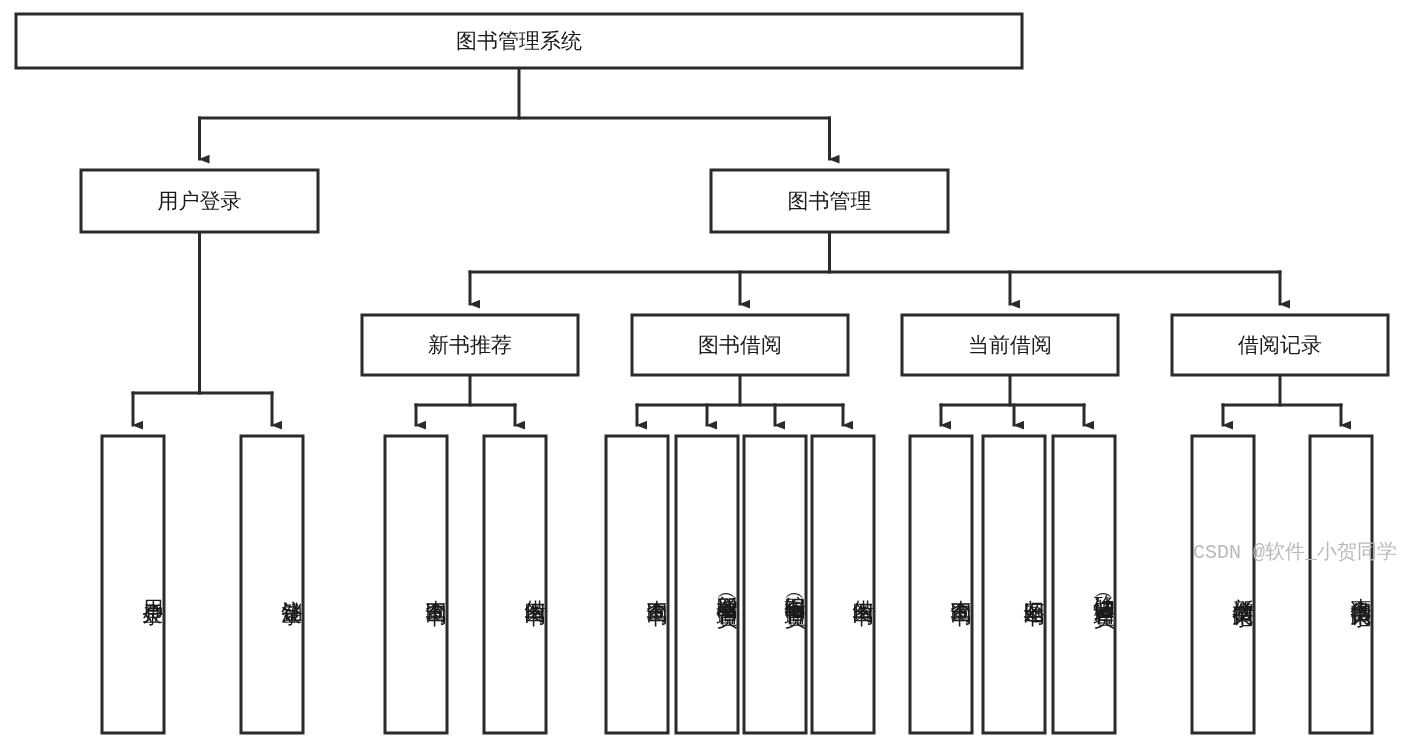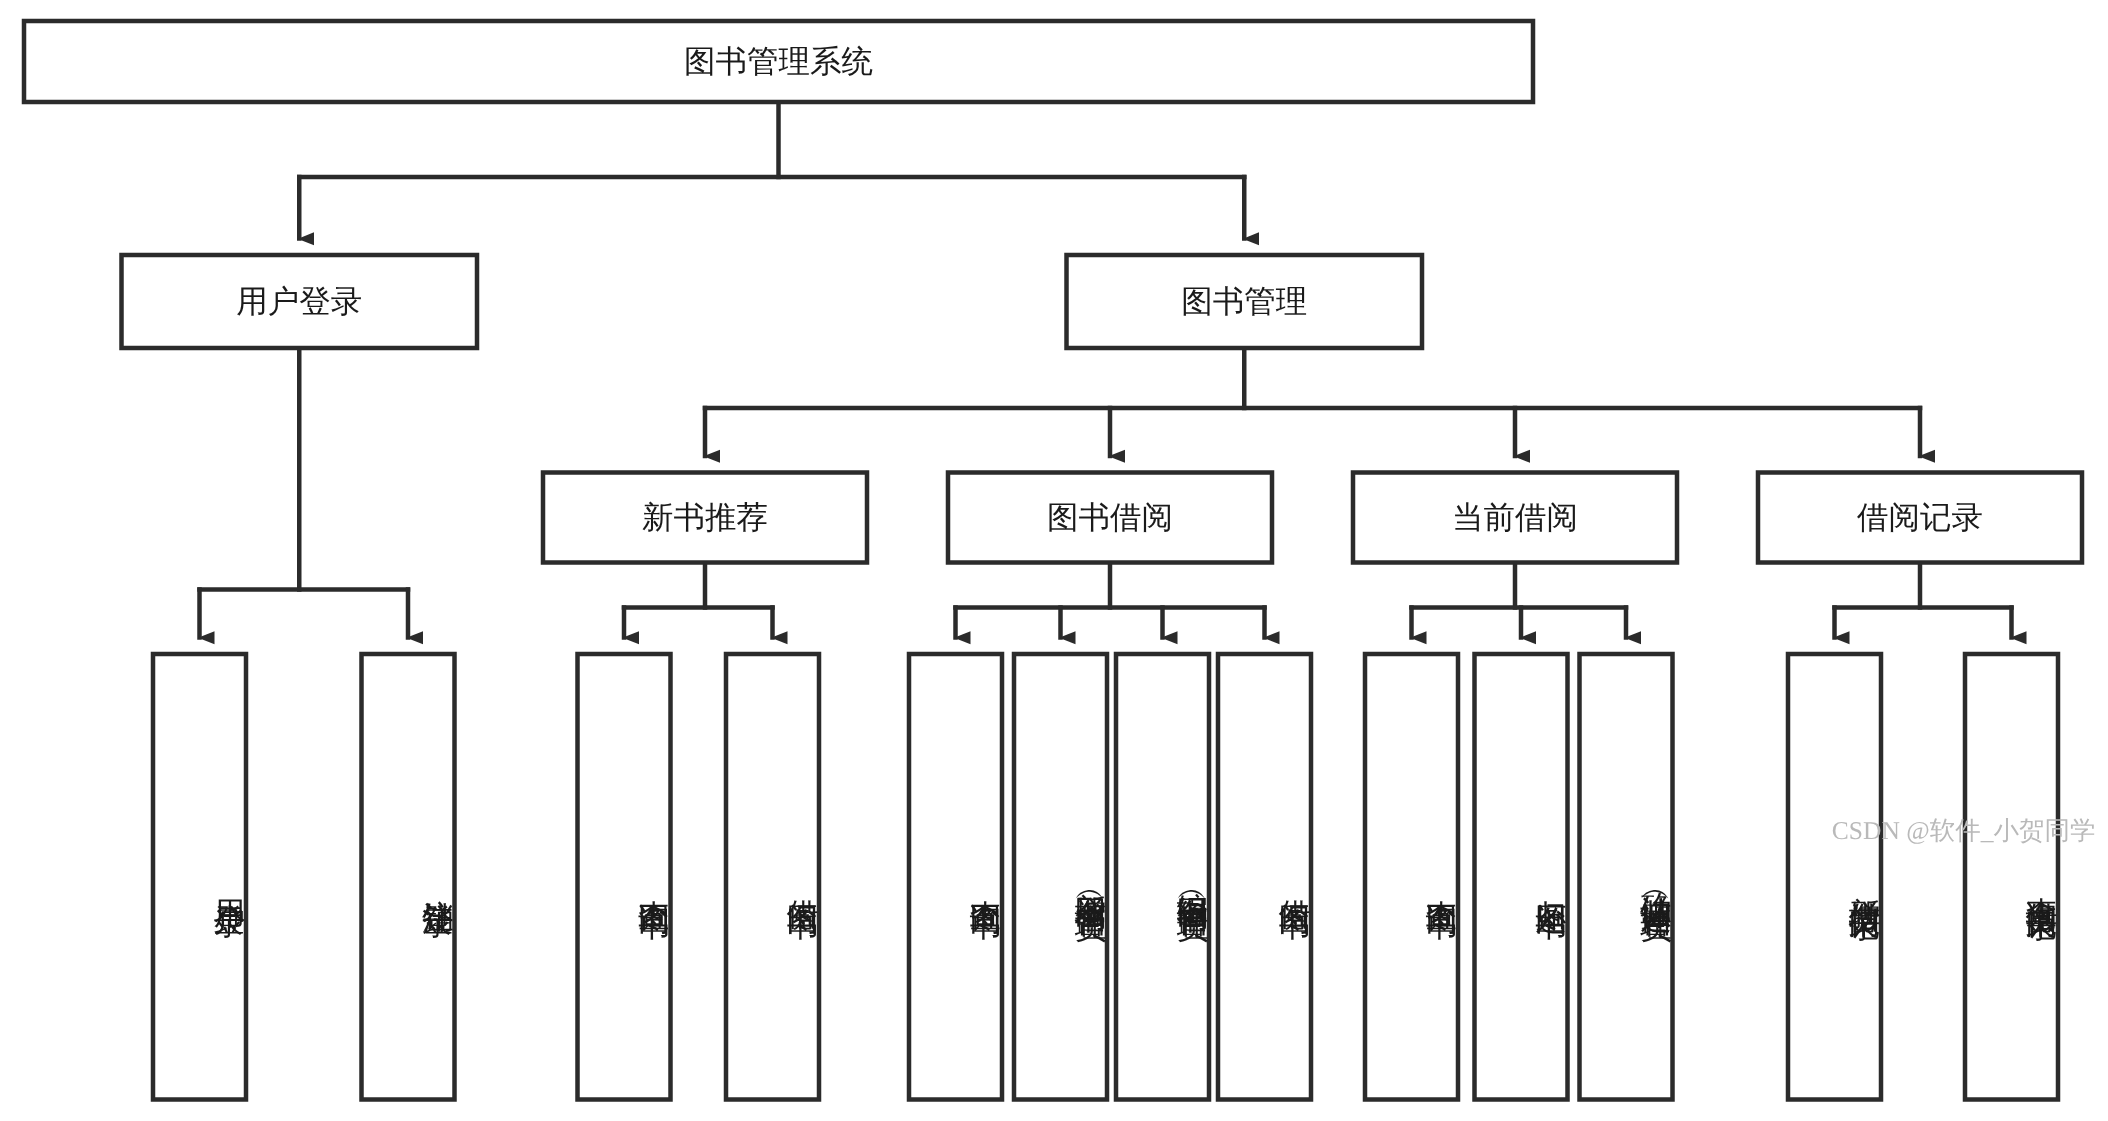--- a/index.html
+++ b/index.html
@@ -57,22 +57,22 @@
     display: flex;
     align-items: flex-start;
     justify-content: center;
     white-space: nowrap;
     pointer-events: none;
   }
   .watermark {
     position: absolute;
     right: 8px;
     bottom: 5px;
-    font-family: Liberation Serif, serif;
-    font-size: 17px;
+    font-family: Liberation Mono, monospace;
+    font-size: 20px;
     color: #b9b9b9;
     white-space: nowrap;
   }
 </style>
 </head>
 <body>
 
 <div id="diagram-root">
 
   <svg class="flow" viewBox="0 0 1405 747">

